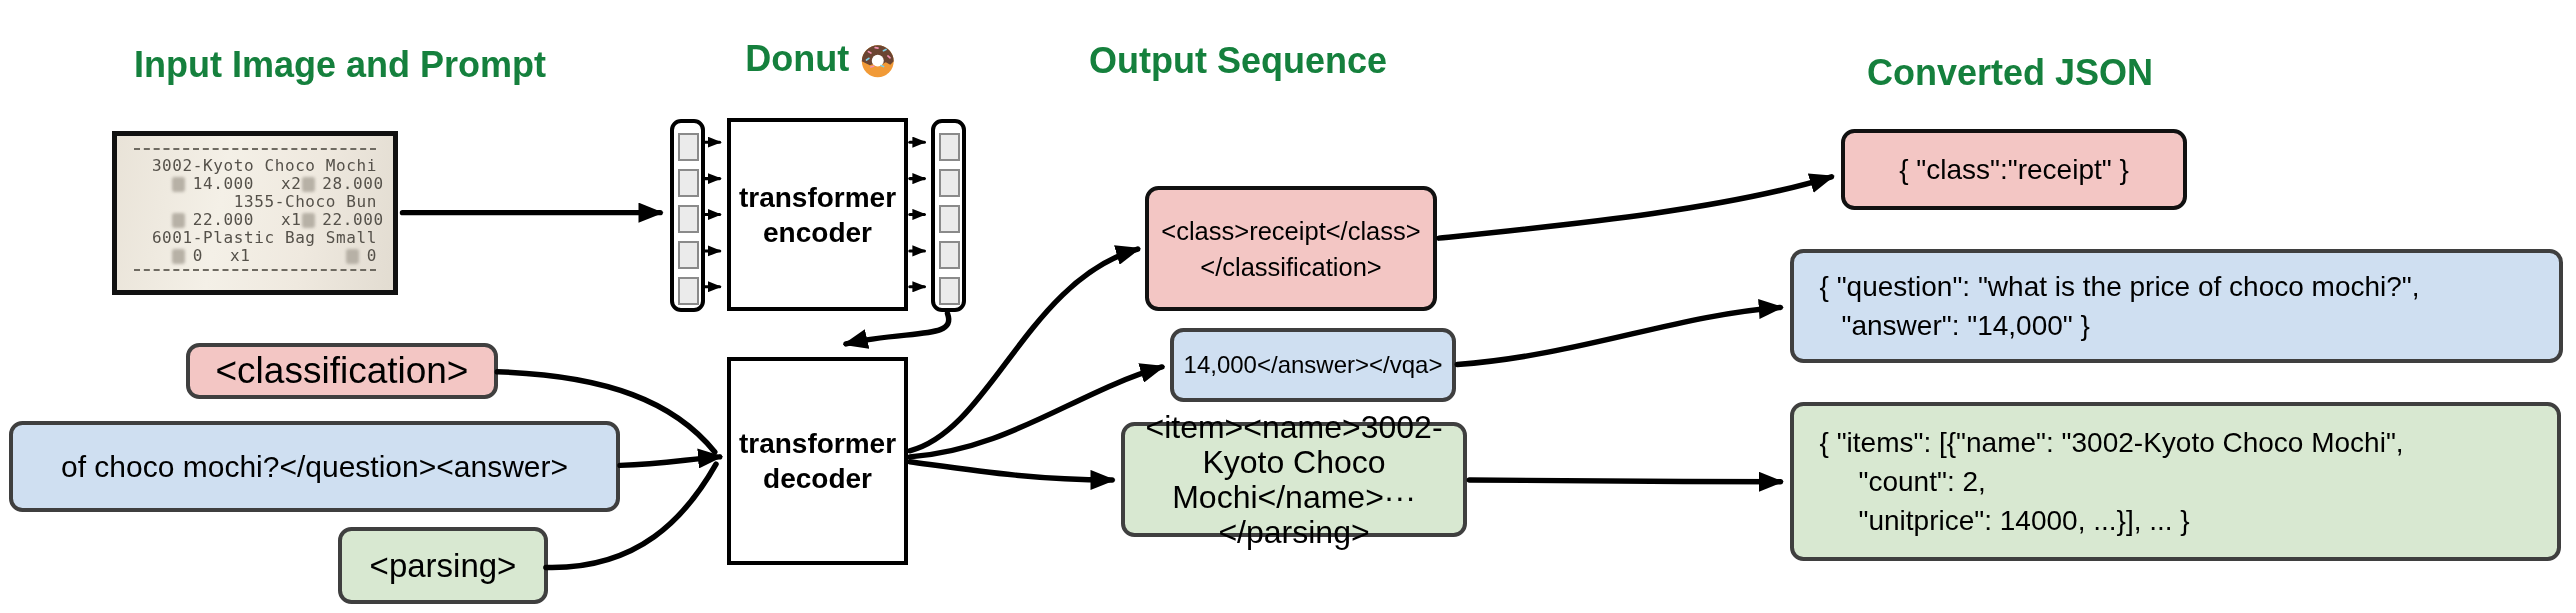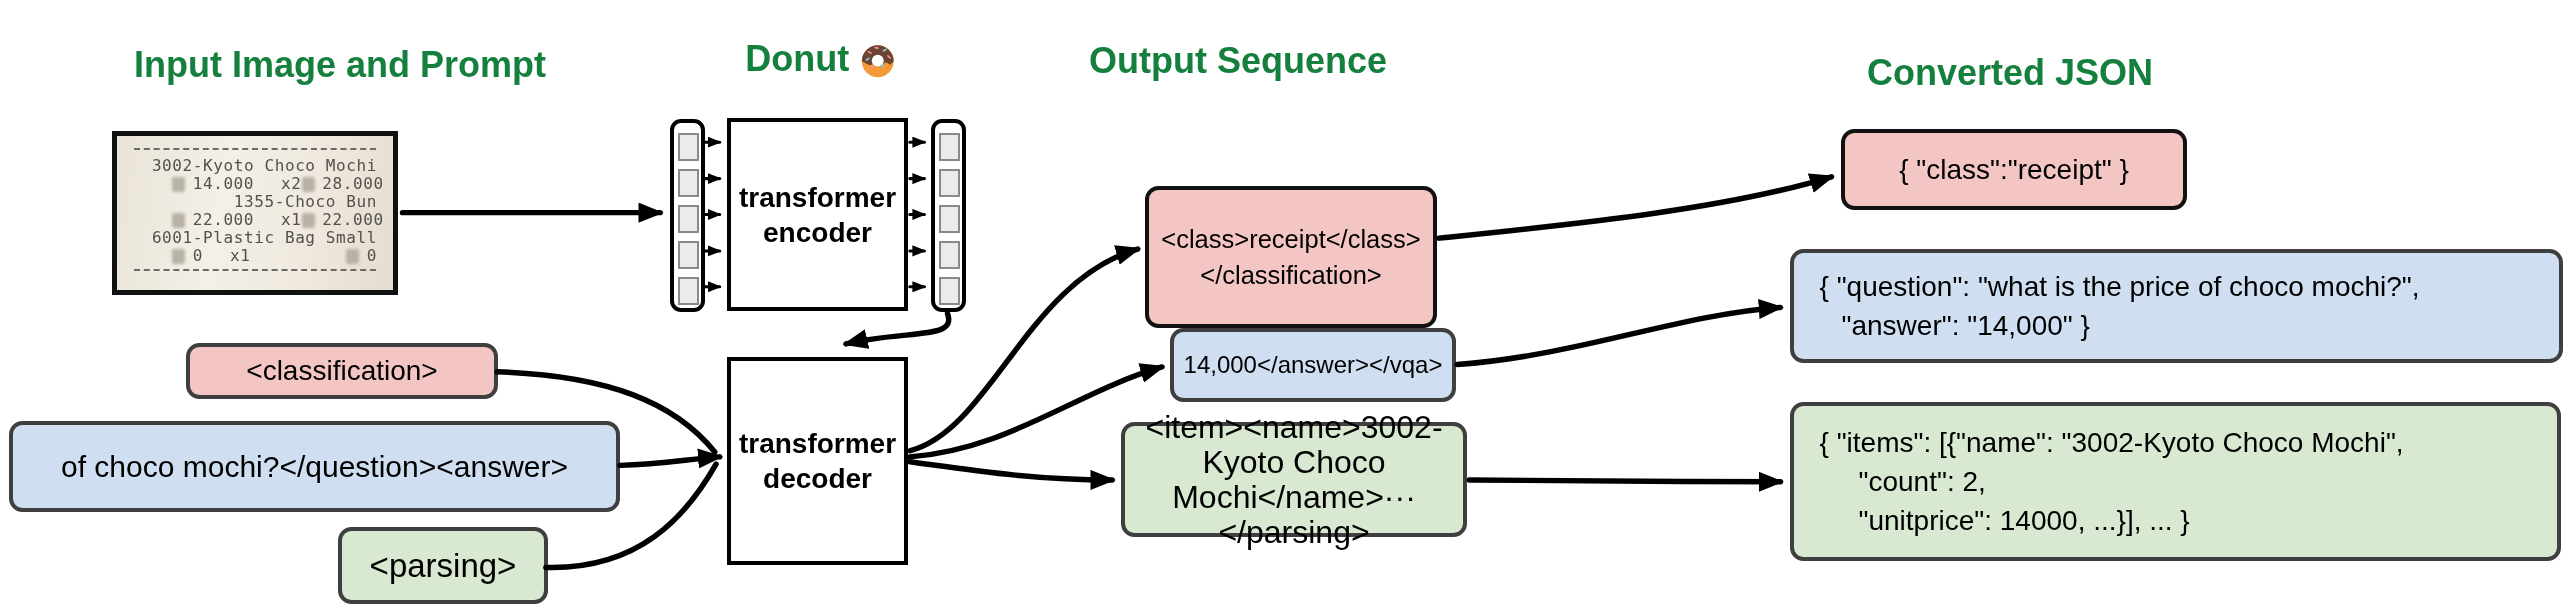--- a/index.html
+++ b/index.html
@@ -121,31 +121,31 @@
 
   <div class="modelbox" style="left:727px;top:118px;width:181px;height:193px;">
     <span>transformer</span>
     <span>encoder</span>
   </div>
   <div class="modelbox" style="left:727px;top:357px;width:181px;height:208px;">
     <span>transformer</span>
     <span>decoder</span>
   </div>
 
-  <div class="pbox b-pink" style="left:186px;top:343px;width:312px;height:56px;font-size:28px;">
+  <div class="pbox b-pink" style="left:186px;top:343px;width:312px;height:56px;font-size:37px;">
     <span>&lt;classification&gt;</span>
   </div>
   <div class="pbox b-blue" style="left:9px;top:421px;width:611px;height:91px;font-size:30px;line-height:41px;">
     <span>of choco mochi?&lt;/question&gt;&lt;answer&gt;</span>
   </div>
   <div class="pbox b-green" style="left:338px;top:527px;width:210px;height:77px;font-size:33px;">
     <span>&lt;parsing&gt;</span>
   </div>
 
-  <div class="pbox b-pink-dk" style="left:1145px;top:186px;width:292px;height:142px;font-size:25.5px;line-height:36px;">
+  <div class="pbox b-pink-dk" style="left:1145px;top:186px;width:292px;height:125px;font-size:25.5px;line-height:36px;">
     <span>&lt;class&gt;receipt&lt;/class&gt;</span>
     <span>&lt;/classification&gt;</span>
   </div>
   <div class="pbox b-blue" style="left:1170px;top:328px;width:286px;height:74px;font-size:24px;">
     <span>14,000&lt;/answer&gt;&lt;/vqa&gt;</span>
   </div>
   <div class="pbox b-green" style="left:1121px;top:422px;width:346px;height:115px;font-size:32px;line-height:35px;">
     <span>&lt;item&gt;&lt;name&gt;3002-Kyoto Choco</span>
     <span>Mochi&lt;/name&gt;··· &lt;/parsing&gt;</span>
   </div>

